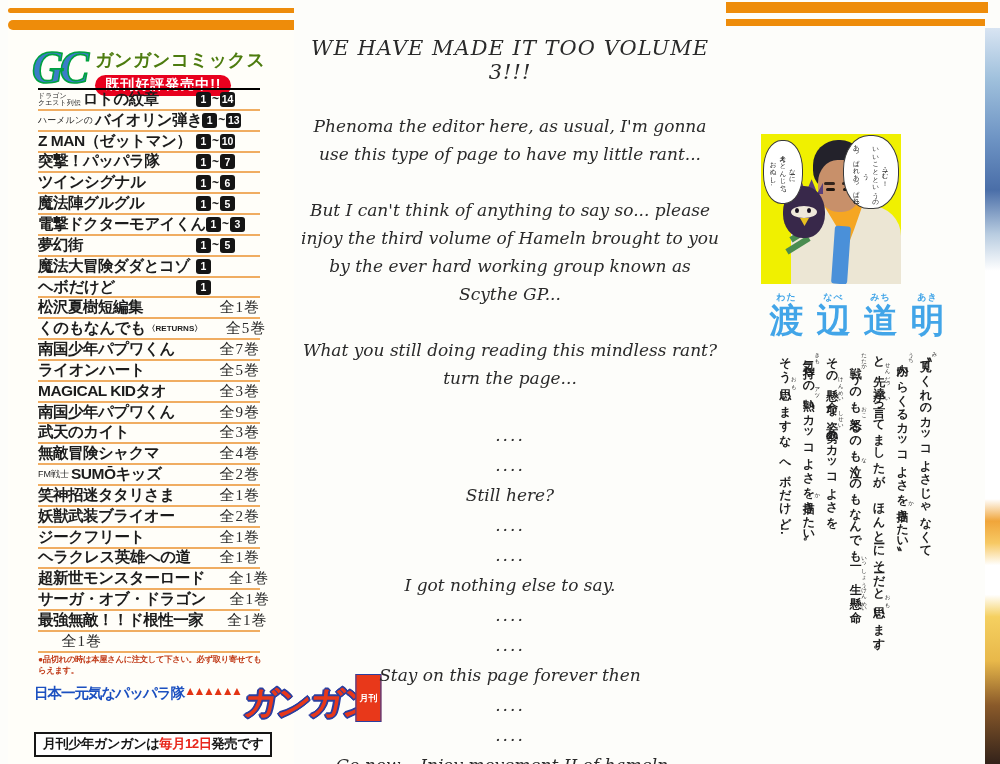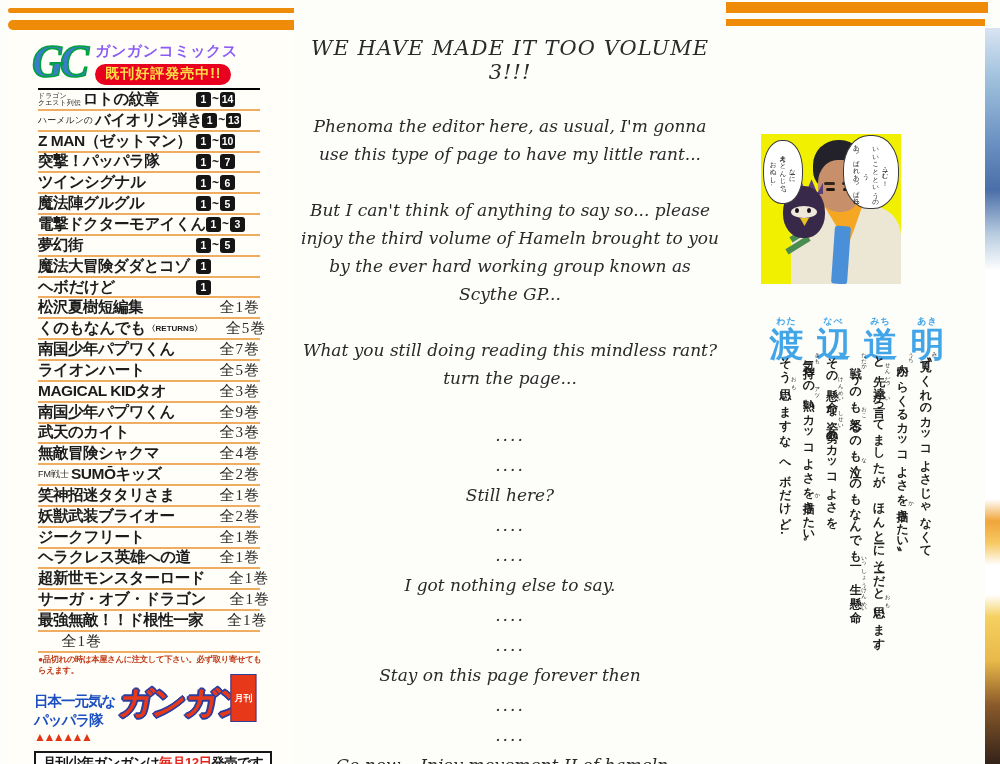--- a/index.html
+++ b/index.html
@@ -5,46 +5,46 @@
   html,body{margin:0;padding:0;}
   body{font-family:"Liberation Sans",sans-serif;background:#ffffff;}
   #page{position:relative;width:1000px;height:764px;background:#fdfdfa;overflow:hidden;}
 
   
   #left-panel{position:absolute;left:8px;top:0;width:286px;height:764px;background:#fffef9;}
   .stripe{position:absolute;background:#ee8c0a;}
   #lp-stripe-thin{left:0;top:8px;width:286px;height:5px;border-radius:4px 0 0 4px;}
   #lp-stripe-thick{left:0;top:20px;width:286px;height:10px;border-radius:5px 0 0 5px;}
 
-  #gc-header{position:absolute;left:24px;top:38px;display:flex;align-items:flex-start;gap:10px;}
+  #gc-header{position:absolute;left:24px;top:44px;display:flex;align-items:flex-start;gap:10px;}
   #gc-logo{font-family:"Liberation Serif",serif;font-weight:bold;font-style:italic;font-size:44px;line-height:48px;
     color:#3a7cc8;-webkit-text-stroke:1.6px #00a23e;letter-spacing:-4px;transform:scaleY(1.05);}
   #gc-header-right{display:flex;flex-direction:column;gap:3px;padding-top:4px;}
-  #gc-title{color:#8b5cf6;font-weight:bold;font-size:15px;letter-spacing:0.5px;}
-  #gc-badge{background:#e8001e;color:#fde047;font-weight:bold;font-size:14px;border-radius:12px;
+  #gc-title{color:#4d7c0f;font-weight:bold;font-size:18px;letter-spacing:0.5px;}
+  #gc-badge{background:#e8001e;color:#ffffff;font-weight:bold;font-size:14px;border-radius:12px;
     padding:1px 10px 2px 10px;align-self:flex-start;letter-spacing:1px;}
 
   #title-list{position:absolute;left:30px;top:88px;width:222px;border-top:2px solid #000000;}
   .row{height:18.85px;border-bottom:2px solid #f0ad62;display:flex;align-items:center;justify-content:space-between;}
   .row-left{display:flex;align-items:center;white-space:nowrap;}
   .name{font-weight:bold;font-size:15.5px;color:#1c1c1c;letter-spacing:-0.5px;}
   .prefix{font-size:9px;font-weight:normal;color:#1c1c1c;margin-right:2px;}
   .prefix.two-line{font-size:7px;line-height:1.05;white-space:pre-line;}
   .suffix{font-size:8px;font-weight:bold;color:#1c1c1c;margin-left:2px;}
   .row-right{width:64px;display:flex;align-items:center;justify-content:flex-start;flex:none;}
   .volbox{min-width:15px;height:15px;background:#151515;color:#fff;font-weight:bold;font-size:10.5px;
     border-radius:3px;display:inline-flex;align-items:center;justify-content:center;padding:0 1px;box-sizing:border-box;}
   .tilde{font-weight:bold;font-size:12px;color:#1c1c1c;margin:0 1px;}
   .volset{width:100%;text-align:right;font-family:"Liberation Serif",serif;font-size:15px;color:#2a2a2a;letter-spacing:1px;}
 
   #footnote{position:absolute;left:30px;top:654px;width:230px;font-size:8.3px;color:#c03a18;font-weight:bold;letter-spacing:-0.3px;}
 
   #gangan-block{position:absolute;left:26px;top:680px;width:238px;}
   #gangan-top{display:flex;align-items:flex-start;}
-  #gangan-tagline{display:flex;flex-direction:column;padding-top:4px;margin-top:8px;}
+  #gangan-tagline{display:flex;flex-direction:row;padding-top:4px;}
   .tagline-line{color:#1c50c0;font-weight:bold;font-size:14.5px;letter-spacing:-1px;white-space:nowrap;}
   #red-triangles{color:#e33414;font-size:12px;letter-spacing:-2.5px;line-height:12px;margin-top:1px;}
   #gangan-logo{position:relative;margin-left:4px;font-weight:bold;font-size:34px;line-height:44px;color:#e8381a;
     letter-spacing:-2px;transform:skewX(-6deg);white-space:nowrap;
     text-shadow:-2px 0 #2b3fa0,2px 0 #2b3fa0,0 -2px #2b3fa0,0 2px #2b3fa0,-1px -1px #2b3fa0,1px 1px #2b3fa0,-1px 1px #2b3fa0,1px -1px #2b3fa0;}
   #gangan-monthly{position:absolute;right:-6px;bottom:2px;background:#e8381a;color:#fff;font-size:9px;font-weight:bold;
     padding:1px 3px;border:1.5px solid #2b3fa0;text-shadow:none;letter-spacing:0;transform:skewX(6deg);}
   #release-band{margin-top:8px;border:2px solid #161616;background:#fff;padding:1px 4px 2px 4px;
     font-weight:bold;font-size:13.3px;white-space:nowrap;letter-spacing:-0.5px;color:#161616;text-align:center;}
   #release-date{color:#e8251a;}
@@ -80,21 +80,21 @@
   #crow-face{left:30px;top:72px;width:26px;height:12px;background:#efe8da;border-radius:50%;}
   #crow-eye-l{left:34px;top:74px;width:4px;height:5px;background:#181020;border-radius:50%;}
   #crow-eye-r{left:46px;top:74px;width:4px;height:5px;background:#181020;border-radius:50%;}
   #crow-beak{left:39px;top:84px;width:9px;height:8px;background:#e8c020;clip-path:polygon(0 0,100% 0,50% 100%);}
   .bubble{background:#ffffff;border:1.2px solid #3a3a3a;border-radius:46%;color:#222;
     writing-mode:vertical-rl;white-space:pre-line;font-size:6.6px;line-height:1.45;
     display:flex;align-items:center;justify-content:center;text-align:center;padding:3px;box-sizing:border-box;}
   #bubble-right{left:82px;top:1px;width:56px;height:74px;}
   #bubble-left{left:2px;top:6px;width:40px;height:64px;}
 
-  #author-name{position:absolute;left:0;top:292px;width:262px;display:flex;justify-content:center;gap:13px;margin-top:24px;}
+  #author-name{position:absolute;left:0;top:292px;width:262px;display:flex;justify-content:center;gap:13px;}
   .nchar{display:flex;flex-direction:column;align-items:center;color:#42a5e8;}
   .nfuri{font-size:9px;font-weight:bold;line-height:10px;letter-spacing:1px;}
   .nkanji{font-size:34px;font-weight:bold;line-height:36px;}
 
   #author-comment{position:absolute;right:50px;top:348px;height:322px;width:200px;
     writing-mode:vertical-rl;color:#1e1e1e;}
   .vcol{font-size:12px;font-weight:bold;line-height:1.62;letter-spacing:0.5px;margin-block-end:1px;}
   .vcol ruby rt{font-size:5.5px;font-weight:normal;letter-spacing:0;}
 
   

